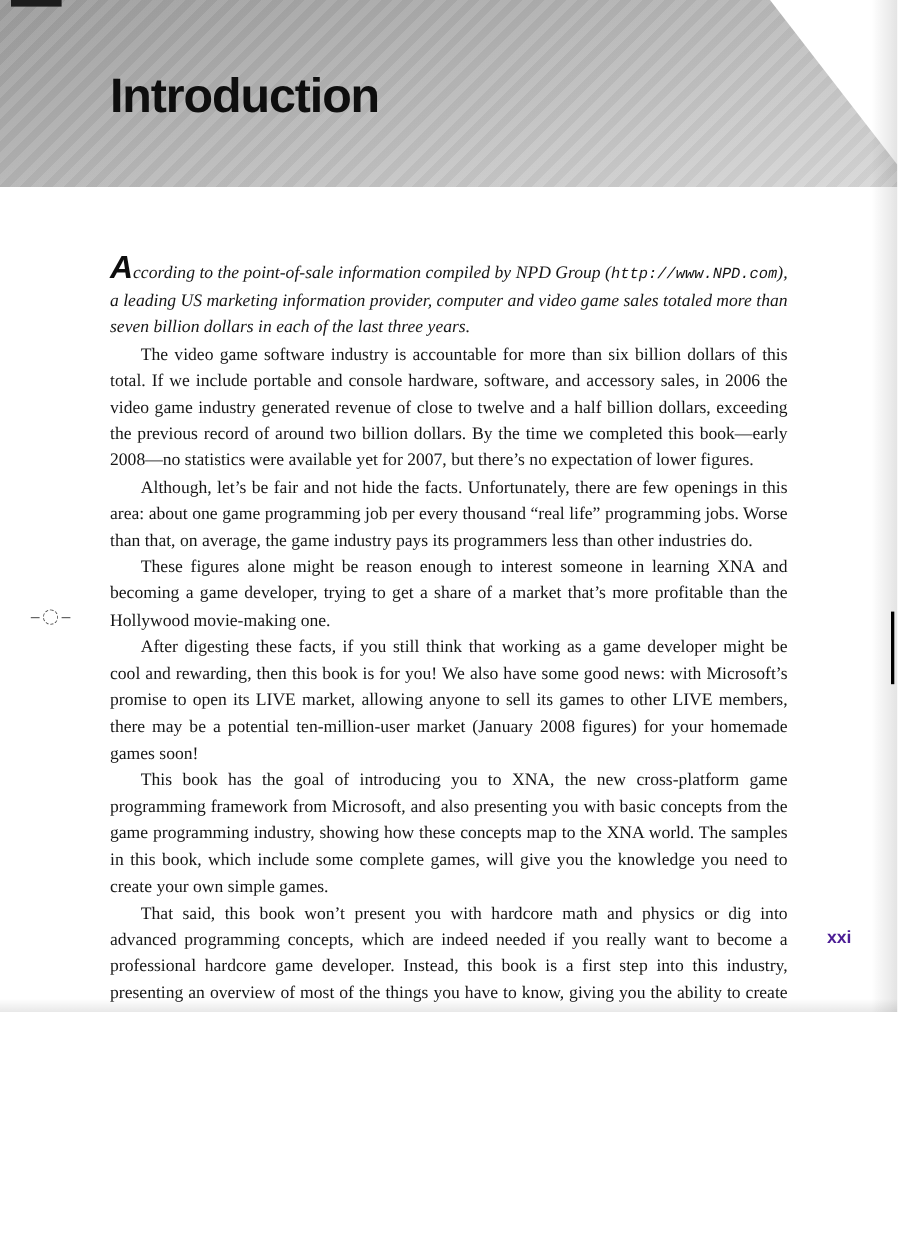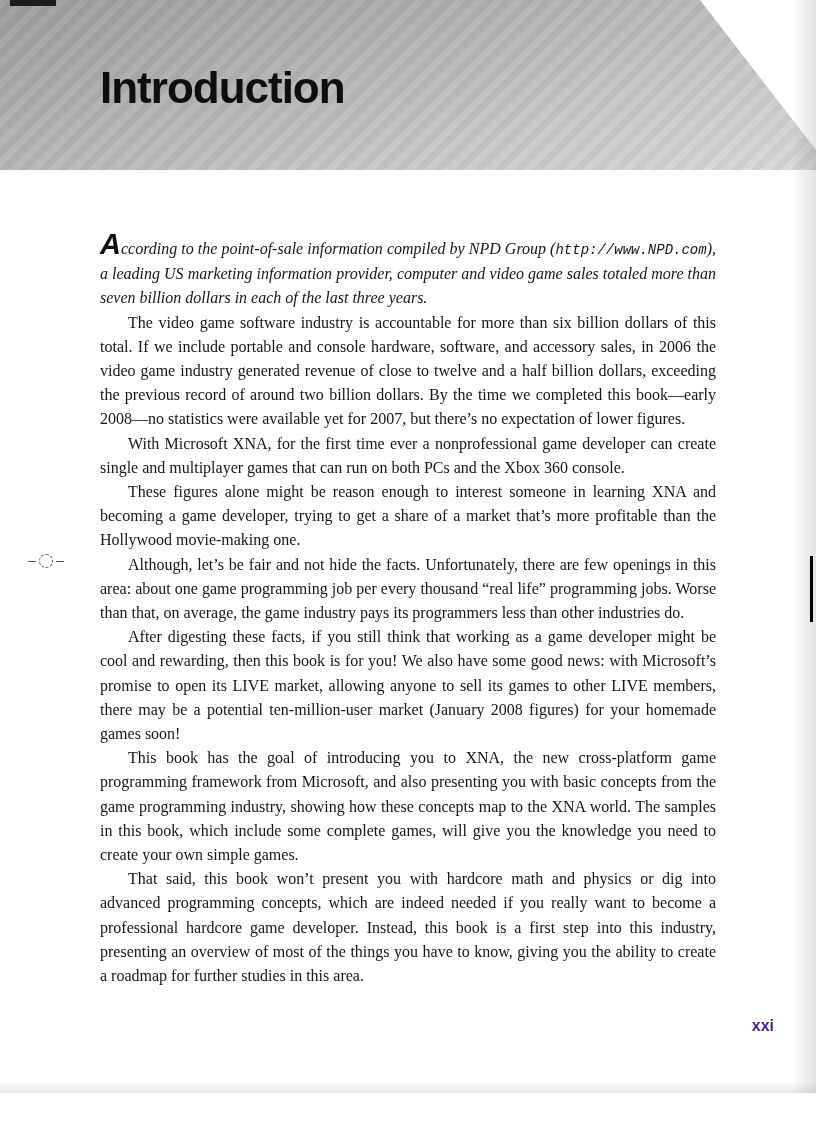--- a/index.html
+++ b/index.html
@@ -1,19 +1,19 @@
 <!DOCTYPE html>
 <html><head>
 <meta charset="utf-8">
 <style>
   html, body { margin: 0; padding: 0; background: #ffffff; }
   .page {
     position: relative;
     width: 816px;
-    height: 1093px;
+    height: 920px;
     margin: 0 auto;
     background: #ffffff;
     overflow: hidden;
     font-family: "Liberation Serif", serif;
   }
 
   
   .banner {
     position: absolute;
     top: 0; left: 0;
@@ -143,23 +143,22 @@
     <span class="reg-dash"></span>
     <span class="reg-circle"></span>
     <span class="reg-dash"></span>
   </div>
 
   <div class="crop-line-right"></div>
 
   <div class="body-text">
       <p class="para no-indent"><span class="dropcap">A</span>ccording to the point-of-sale information compiled by NPD Group (<span class="code">http://www.NPD.com</span>), a leading US marketing information provider, computer and video game sales totaled more than seven billion dollars in each of the last three years.</p>
       <p class="para">The video game software industry is accountable for more than six billion dollars of this total. If we include portable and console hardware, software, and accessory sales, in 2006 the video game industry generated revenue of close to twelve and a half billion dollars, exceeding the previous record of around two billion dollars. By the time we completed this book—early 2008—no statistics were available yet for 2007, but there’s no expectation of lower figures.</p>
-      <p class="para">With Microsoft XNA, for the first time ever a nonprofessional game developer can create single and multiplayer games that can run on both PCs and the Xbox 360 console.</p>
+      <p class="para">Although, let’s be fair and not hide the facts. Unfortunately, there are few openings in this area: about one game programming job per every thousand “real life” programming jobs. Worse than that, on average, the game industry pays its programmers less than other industries do.</p>
       <p class="para">These figures alone might be reason enough to interest someone in learning XNA and becoming a game developer, trying to get a share of a market that’s more profitable than the Hollywood movie-making one.</p>
-      <p class="para">Although, let’s be fair and not hide the facts. Unfortunately, there are few openings in this area: about one game programming job per every thousand “real life” programming jobs. Worse than that, on average, the game industry pays its programmers less than other industries do.</p>
       <p class="para">After digesting these facts, if you still think that working as a game developer might be cool and rewarding, then this book is for you! We also have some good news: with Microsoft’s promise to open its LIVE market, allowing anyone to sell its games to other LIVE members, there may be a potential ten-million-user market (January 2008 figures) for your homemade games soon!</p>
       <p class="para">This book has the goal of introducing you to XNA, the new cross-platform game programming framework from Microsoft, and also presenting you with basic concepts from the game programming industry, showing how these concepts map to the XNA world. The samples in this book, which include some complete games, will give you the knowledge you need to create your own simple games.</p>
       <p class="para">That said, this book won’t present you with hardcore math and physics or dig into advanced programming concepts, which are indeed needed if you really want to become a professional hardcore game developer. Instead, this book is a first step into this industry, presenting an overview of most of the things you have to know, giving you the ability to create a roadmap for further studies in this area.</p>
     </div>
 
   <div class="page-number">xxi</div>
 
   <div class="edge-right"></div>
   <div class="edge-bottom"></div>
 

